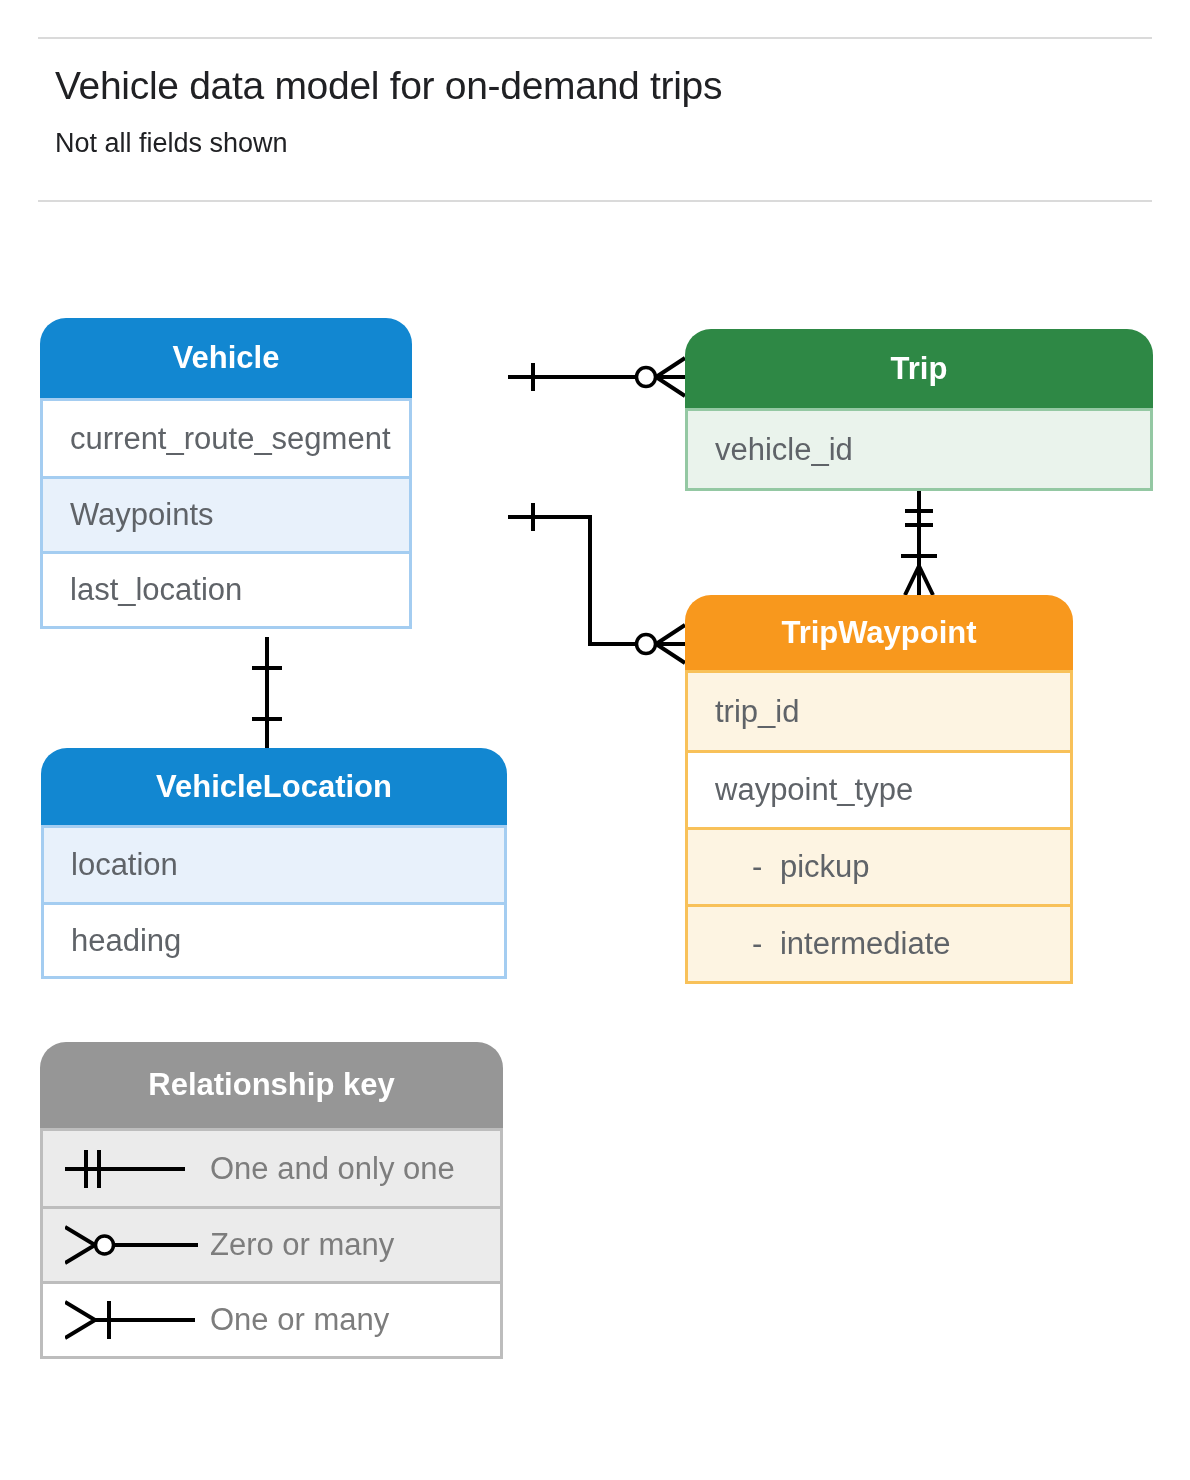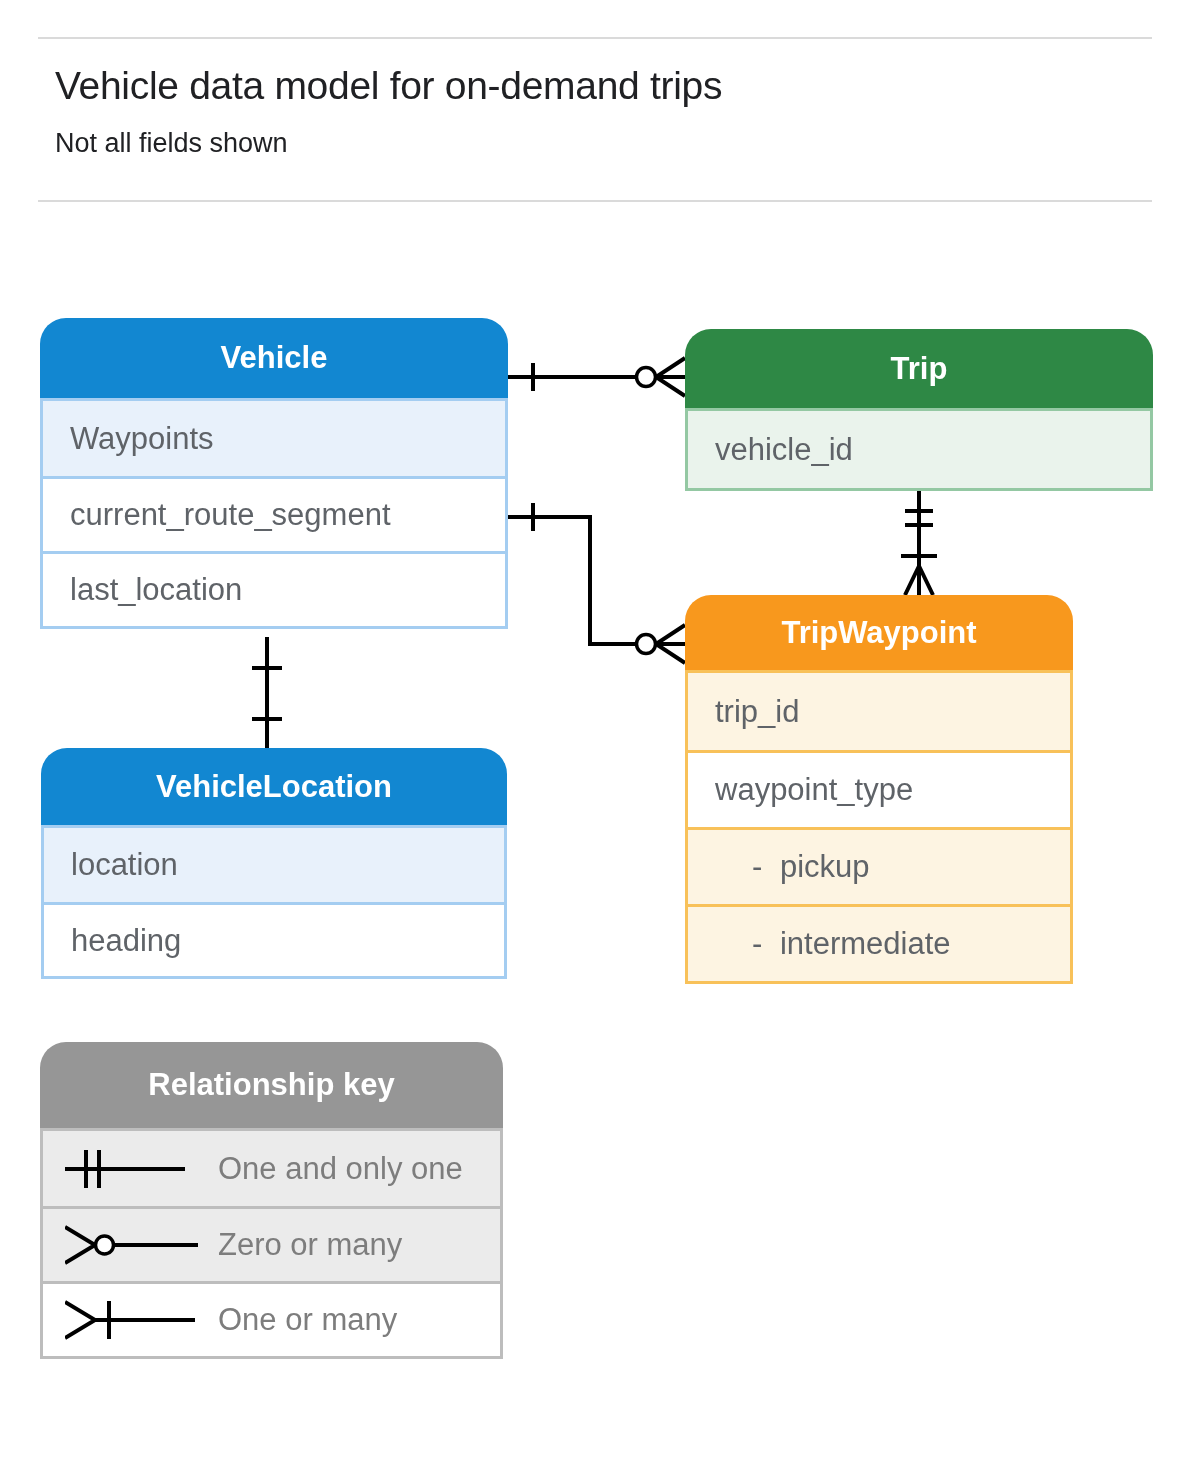--- a/index.html
+++ b/index.html
@@ -20,37 +20,37 @@
   .subtitle{position:absolute;left:55px;top:128px;font-size:27px;color:var(--text-dark)}
 
   .entity{position:absolute}
   .entity .hdr{display:flex;align-items:center;justify-content:center;color:#fff;font-weight:700;font-size:31px;border-radius:26px 26px 0 0;background:var(--hdr)}
   .entity .rows{border:3px solid var(--bd);background:#fff}
   .row{height:75px;display:flex;align-items:center;padding-left:27px;font-size:31px;color:var(--text-field);background:#fff}
   .row + .row{border-top:3px solid var(--bd)}
   .row.shaded{background:var(--shade)}
   .row.sub{padding-left:64px;word-spacing:9px}
 
-  .vehicle{--hdr:var(--blue);--bd:var(--blue-border);--shade:var(--blue-light);left:40px;top:318px;width:468px}
+  .vehicle{--hdr:var(--blue);--bd:var(--blue-border);--shade:var(--blue-light);left:40px;top:318px;width:372px}
   .vehicle .hdr{height:80px}
   .trip{--hdr:var(--green);--bd:var(--green-border);--shade:var(--green-light);left:685px;top:329px;width:468px}
   .trip .hdr{height:79px}
   .trip .row{height:77px}
   .tripwaypoint{--hdr:var(--orange);--bd:var(--orange-border);--shade:var(--orange-light);left:685px;top:595px;width:388px}
   .tripwaypoint .hdr{height:75px}
   .tripwaypoint .row{height:77px}
   .vehiclelocation{--hdr:var(--blue);--bd:var(--blue-border);--shade:var(--blue-light);left:41px;top:748px;width:466px}
   .vehiclelocation .hdr{height:77px}
   .vehiclelocation .row{height:74px}
 
   .legend{--hdr:var(--gray);--bd:var(--gray-border);--shade:var(--gray-light);left:40px;top:1042px;width:463px}
   .legend .hdr{height:86px}
   .legend .row{padding-left:0;height:75px;color:var(--text-legend)}
   .legend .sym{margin-left:22px;width:145px;height:48px;flex:0 0 auto}
-  .legend .lbl{margin-left:8px}
+  .legend .lbl{margin-left:0}
   .sym path,.sym polyline,.sym line{stroke:var(--line);stroke-width:4;fill:none}
   .sym circle{stroke:var(--line);stroke-width:3.5;fill:#fff}
 
   .connectors{position:absolute;left:0;top:0;pointer-events:none}
   .connectors path,.connectors polyline{stroke:var(--line);stroke-width:4;fill:none}
   .connectors circle{stroke:var(--line);stroke-width:3.5;fill:#fff}
 </style>
 </head>
 <body>
 
@@ -86,25 +86,25 @@
       <path d="M252 668 H282"></path>
       <path d="M252 719 H282"></path>
     </g>
   </svg>
 
   <div class="entity vehicle">
     <div class="hdr">
       <span>Vehicle</span>
     </div>
     <div class="rows">
+      <div class="row">
+        <span>current_route_segment</span>
+      </div>
       <div class="row shaded">
         <span>Waypoints</span>
-      </div>
-      <div class="row">
-        <span>current_route_segment</span>
       </div>
       <div class="row">
         <span>last_location</span>
       </div>
     </div>
   </div>
 
   <div class="entity trip">
     <div class="hdr">
       <span>Trip</span>

